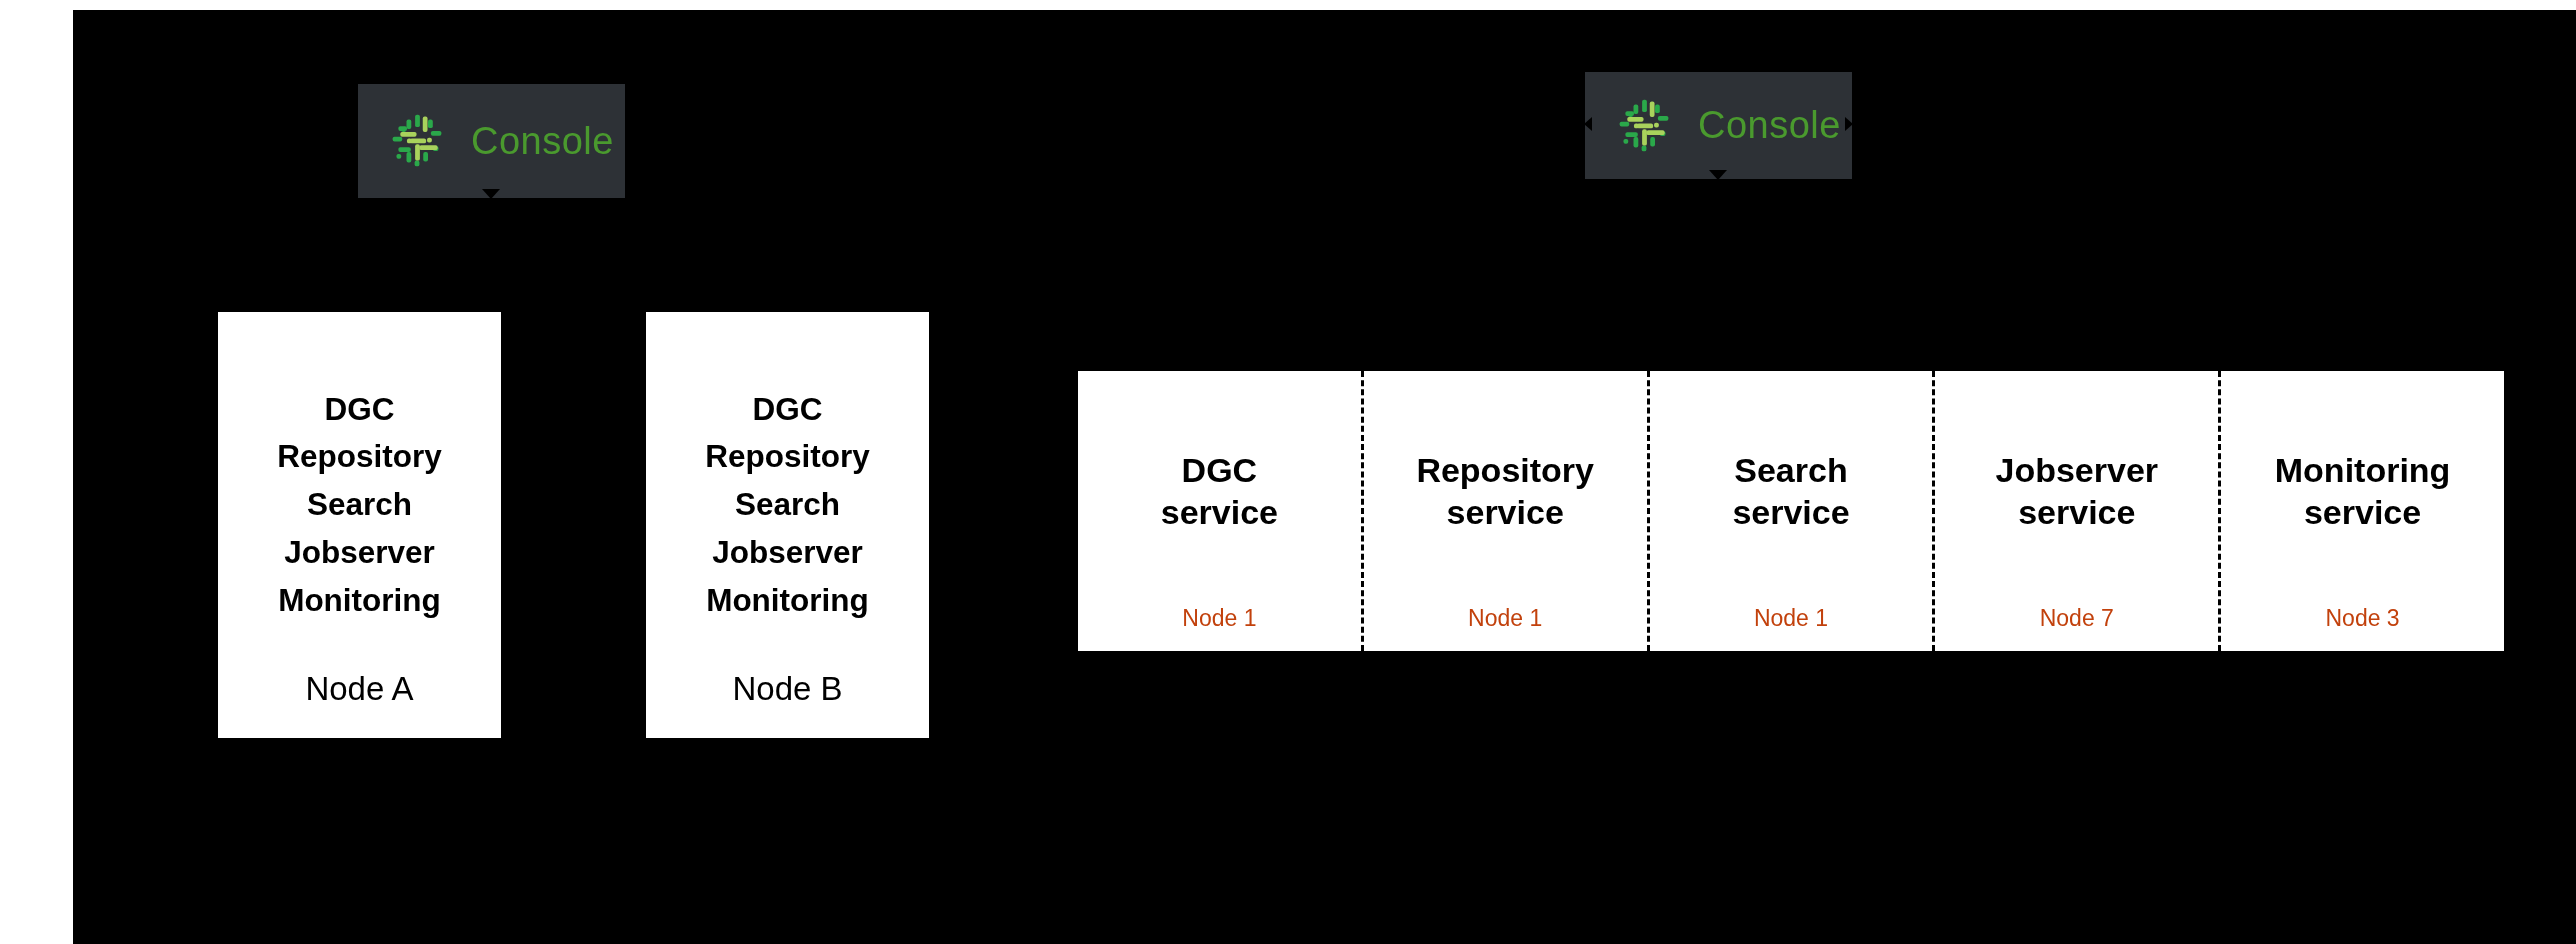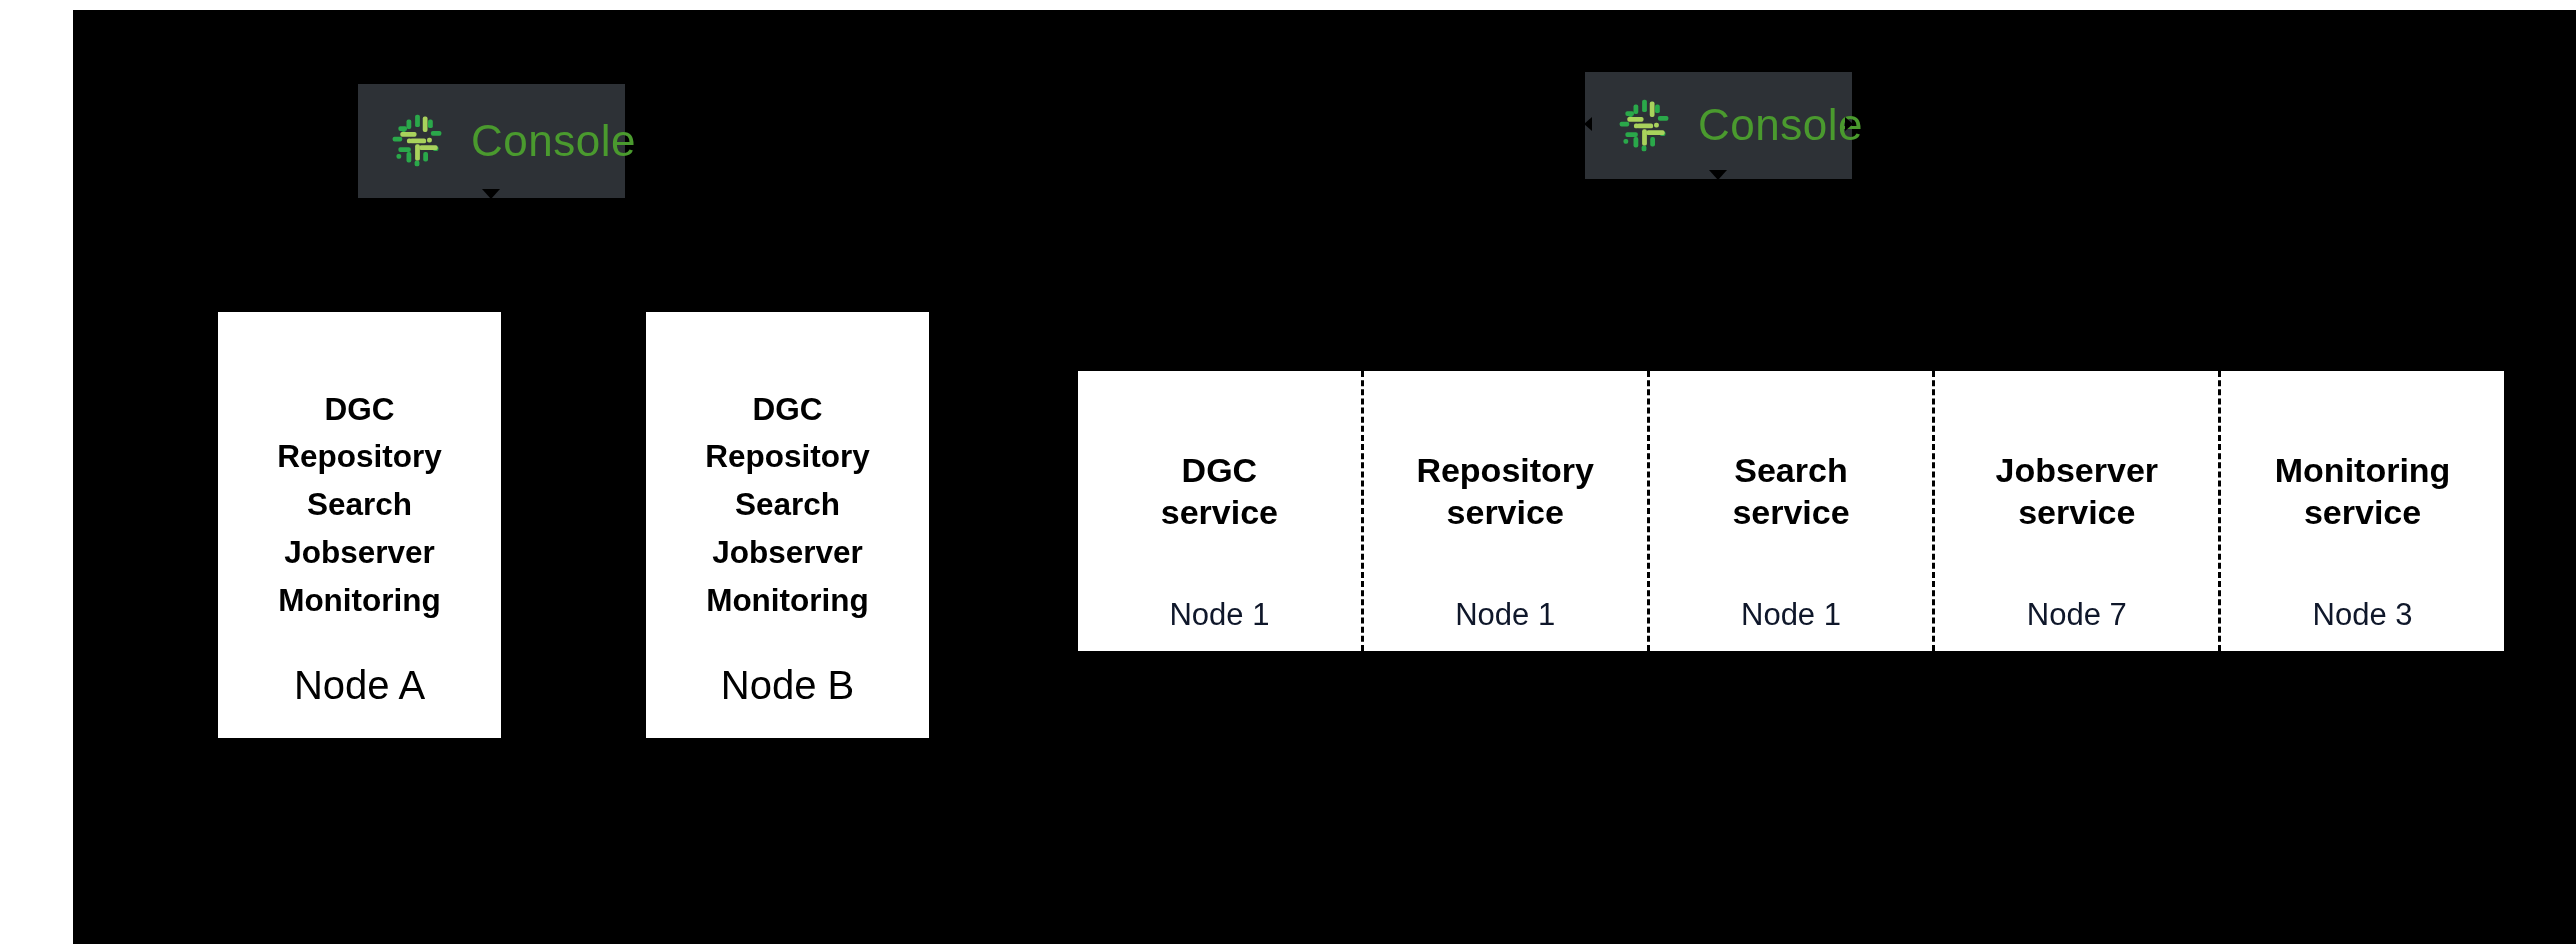--- a/index.html
+++ b/index.html
@@ -52,21 +52,21 @@
   .console-icon {
     width: 65px;
     height: 65px;
     flex: 0 0 65px;
     position: relative;
   }
   .console-icon svg { display: block; width: 65px; height: 65px; }
   .console-label {
     margin-left: 21px;
     color: #4a9a2e;
-    font-size: 44px;
+    font-size: 38px;
     font-weight: 400;
     letter-spacing: 0.5px;
     line-height: 1;
     white-space: nowrap;
   }
   
   .nub {
     position: absolute;
     width: 0; height: 0;
     border-style: solid;
@@ -110,21 +110,21 @@
     display: flex;
     flex-direction: column;
     align-items: center;
     color: #000000;
     font-weight: bold;
     font-size: 31.5px;
     line-height: 1.52;
   }
   .node-box .node-label {
     color: #000000;
-    font-size: 40px;
+    font-size: 33px;
     font-weight: 400;
     line-height: 1;
     padding-bottom: 3.8px;
   }
 
   
   #service-panel {
     position: absolute;
     left: 1005px;
     top: 361px;
@@ -146,23 +146,23 @@
   }
   .svc-col + .svc-col { border-left: 3.8px dashed #000000; }
   .svc-col .svc-title {
     color: #000000;
     font-weight: bold;
     font-size: 34px;
     line-height: 1.24;
     text-align: center;
   }
   .svc-col .svc-node {
-    color: #0f172a;
+    color: #c2410c;
     font-weight: 400;
-    font-size: 31px;
+    font-size: 23px;
     line-height: 1;
     text-align: right;
   }
 </style>
 </head>
 <body>
 
 <div id="canvas">
 
   <div class="console-badge a">

